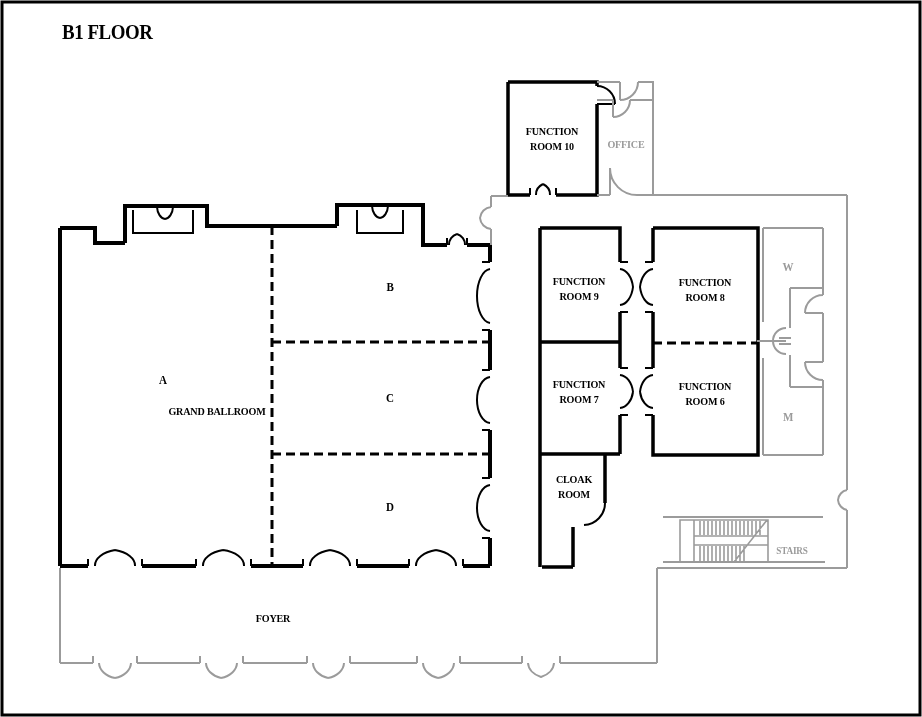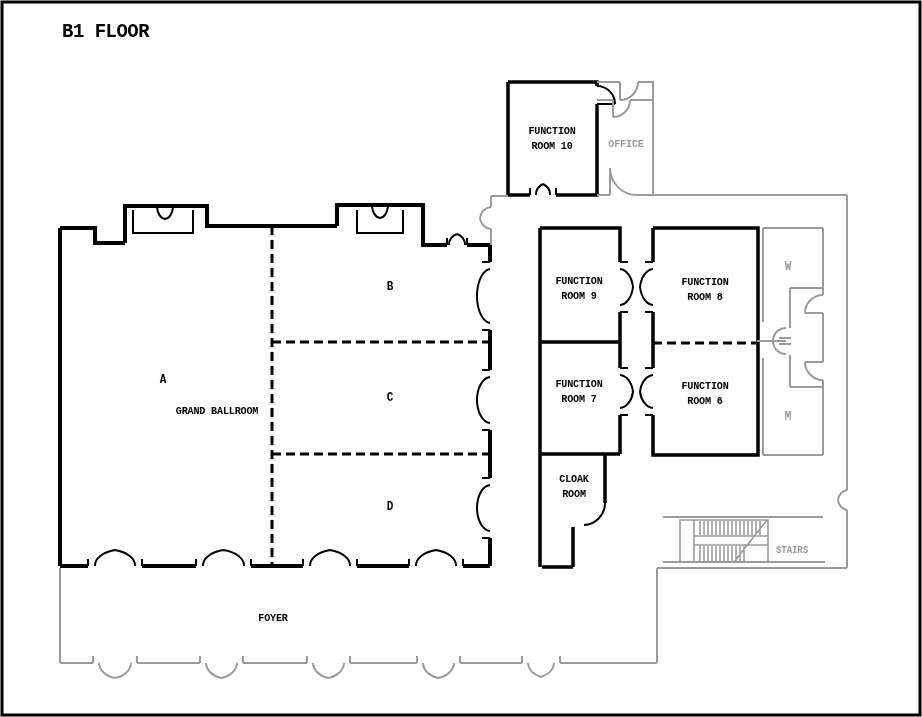--- a/index.html
+++ b/index.html
@@ -1,20 +1,20 @@
 <!DOCTYPE html>
 <html><head>
 <meta charset="utf-8">
 <style>
   html,body{margin:0;padding:0;background:#fff;}
   #stage{
     position:relative;
     width:922px;height:717px;
     background:#ffffff;
-    font-family:Liberation Mono, monospace;
+    font-family:Liberation Serif, serif;
     overflow:hidden;
   }
   svg{position:absolute;left:0;top:0;}
   .w-black{stroke:#000000;fill:none;}
   .w-gray{stroke:#9b9b9b;fill:none;}
   .lbl{
     position:absolute;
     transform:translate(-50%,-50%) scaleX(0.92);
     font-weight:700;
     font-size:11px;

